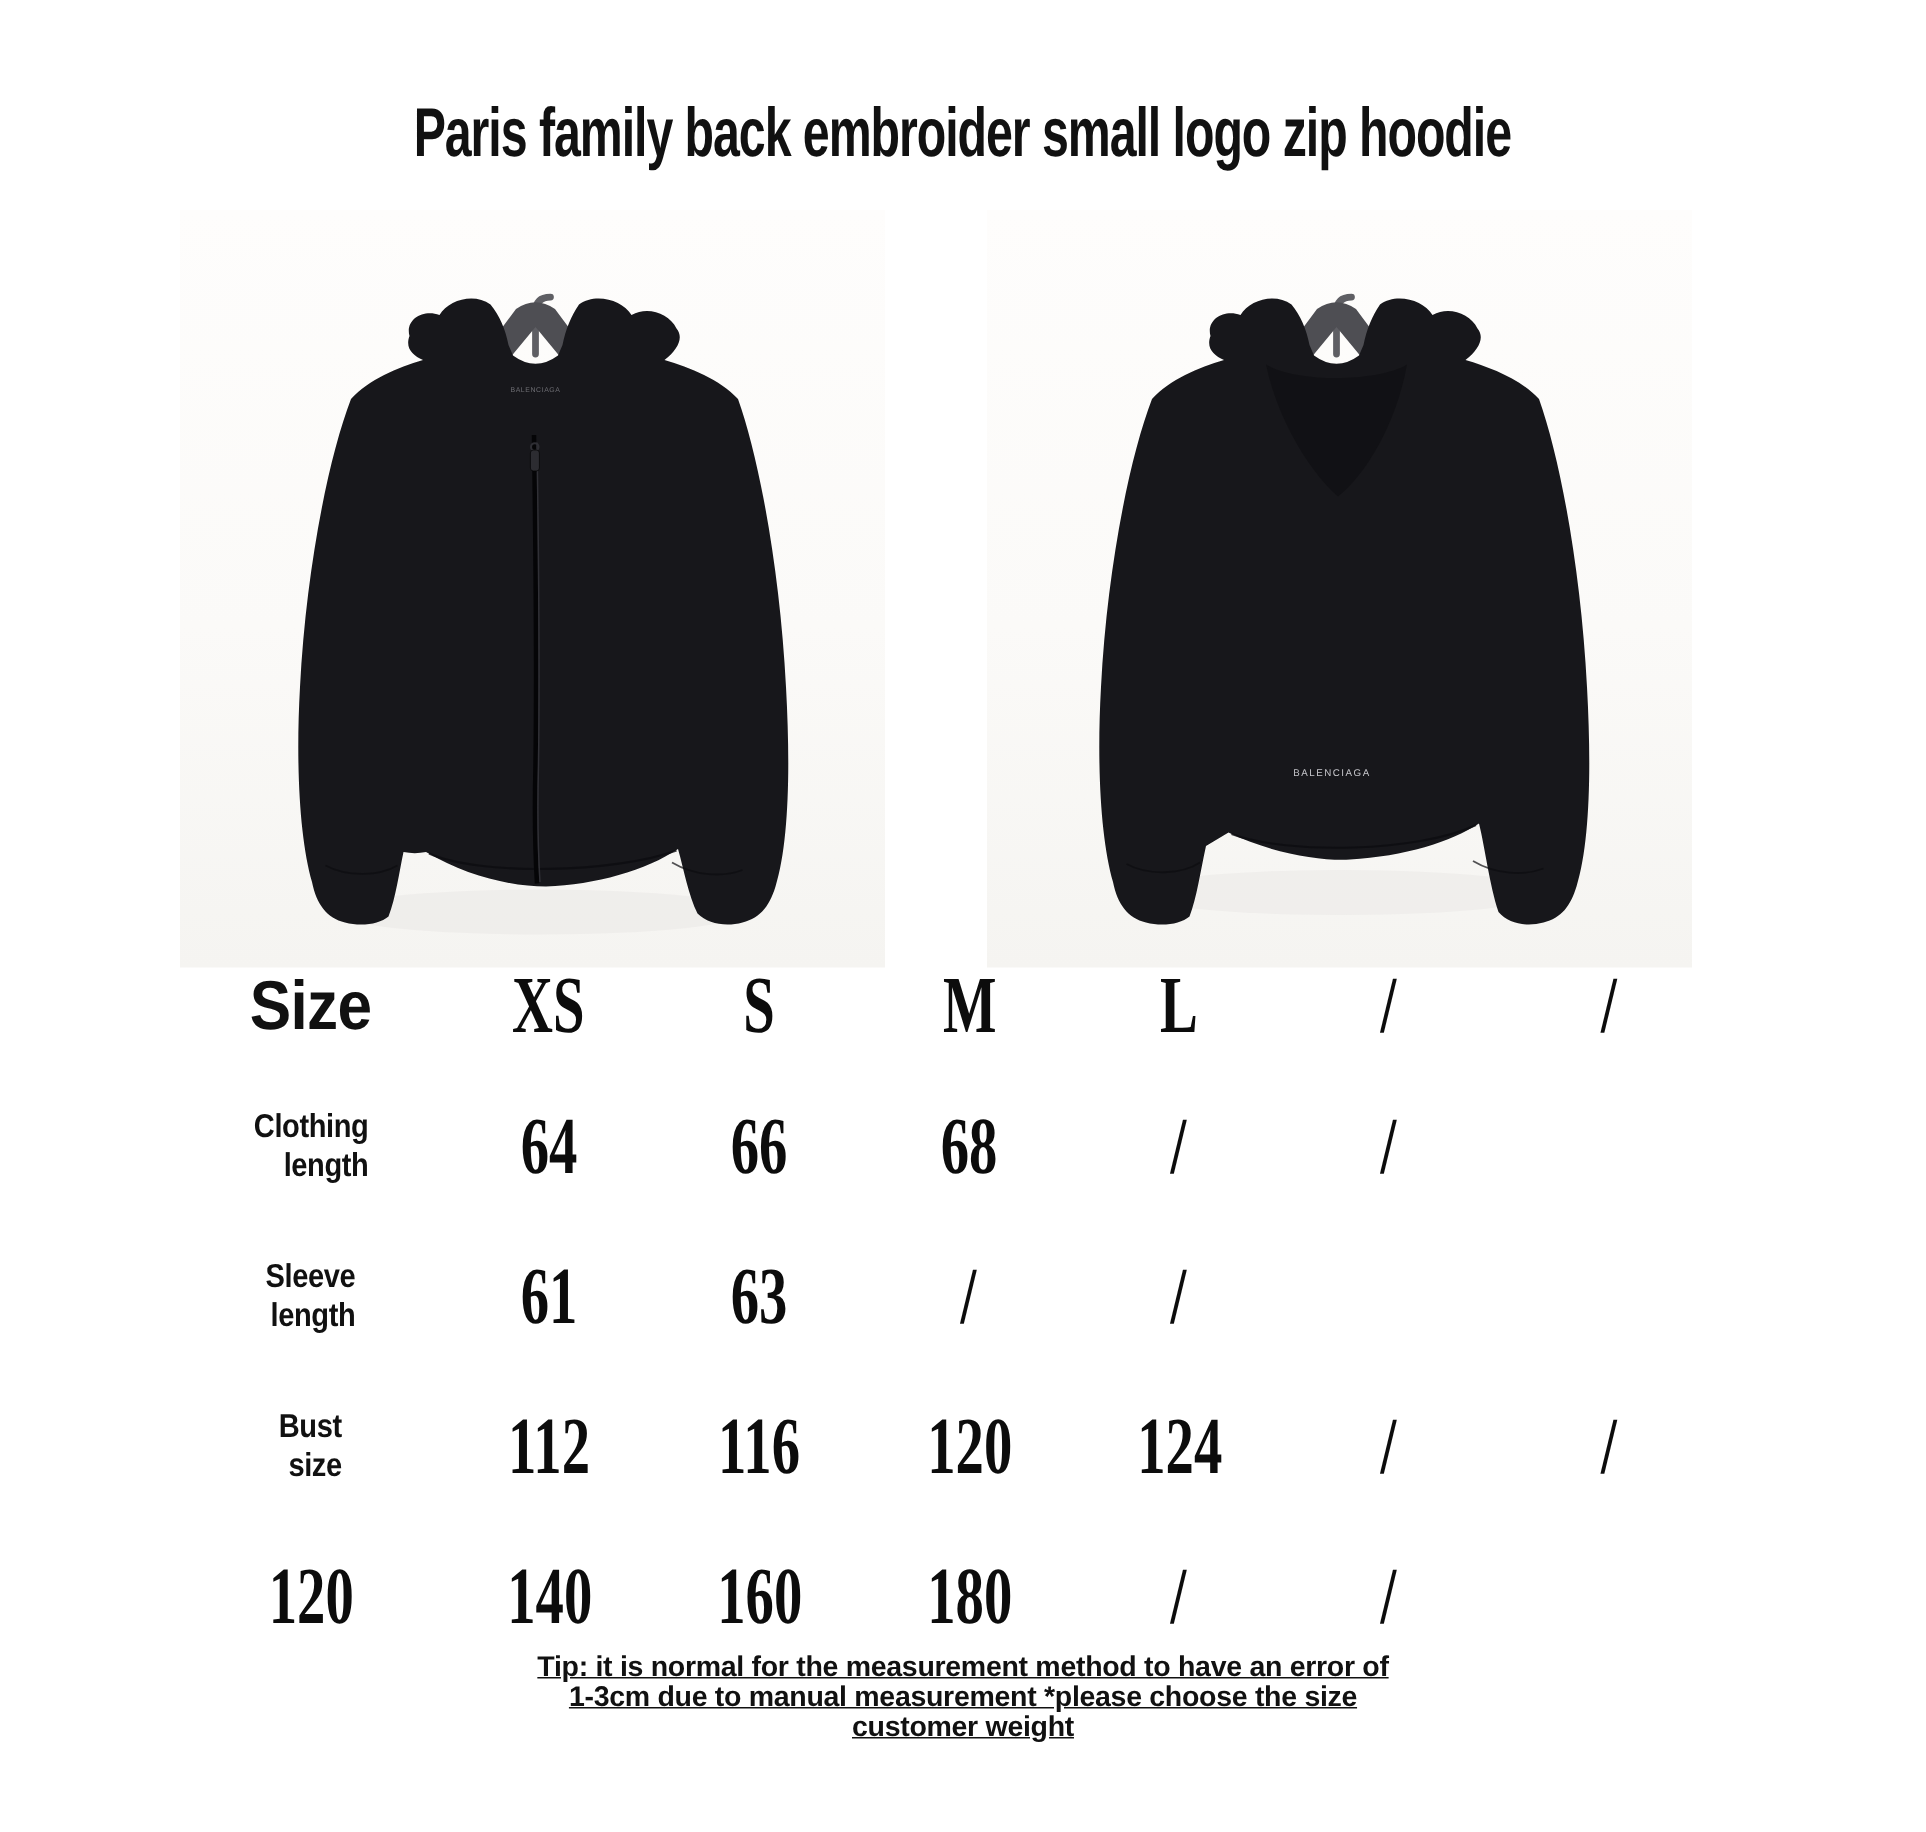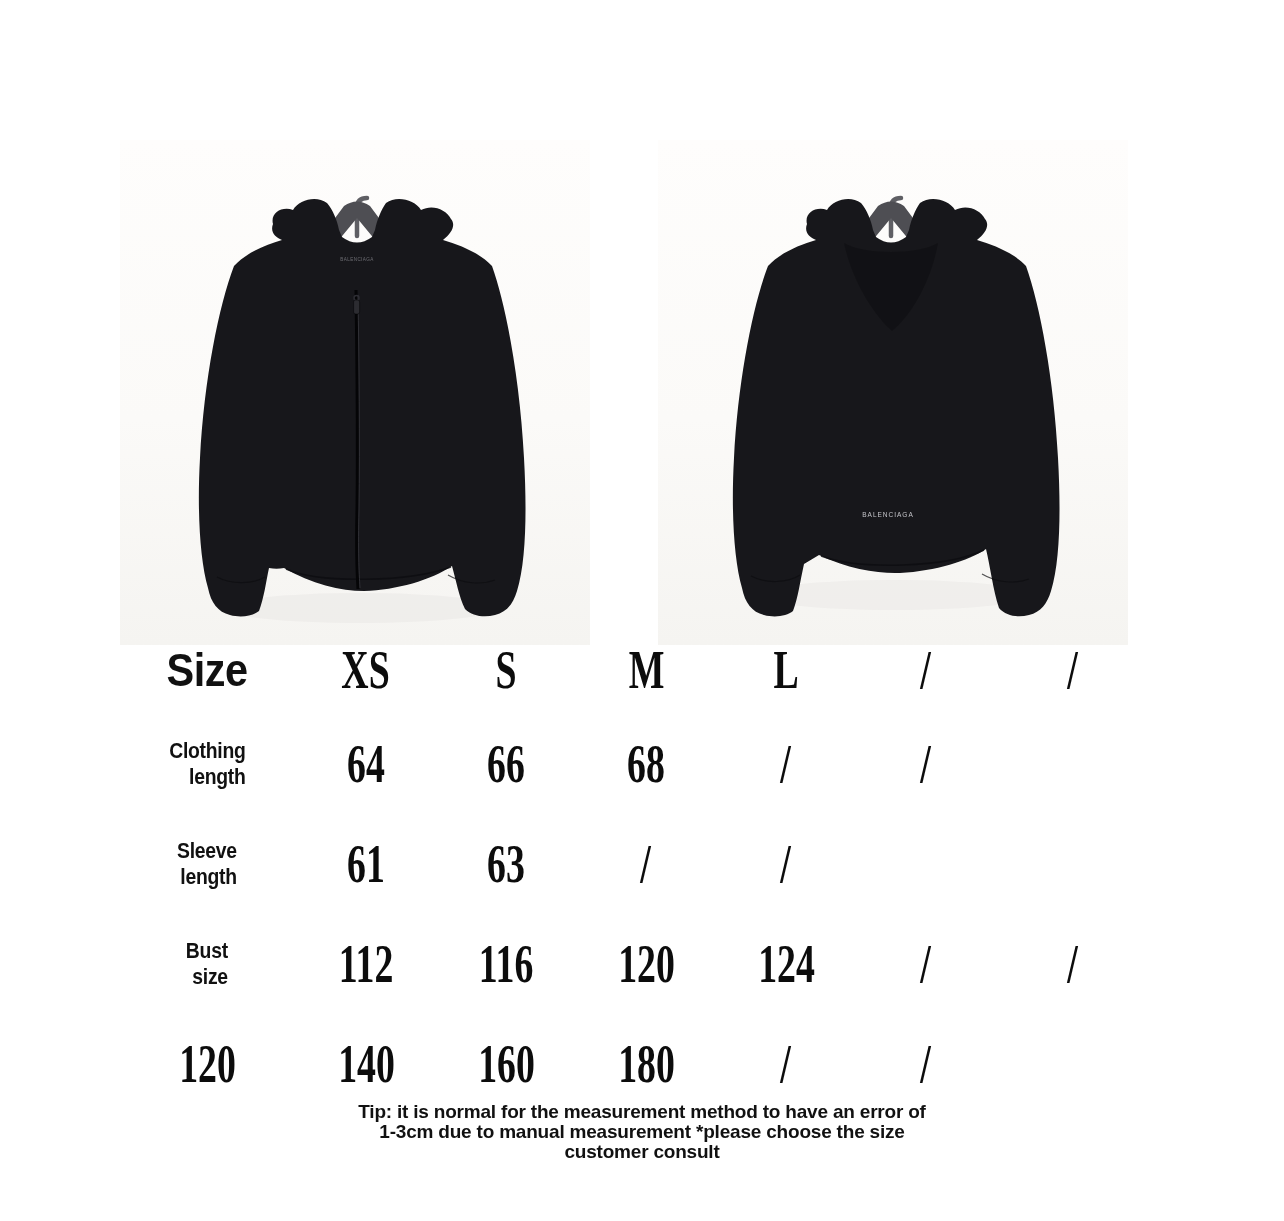--- a/index.html
+++ b/index.html
@@ -41,27 +41,31 @@
   .rlabel .ln{display:block;}
   .val{
     font-family:"Liberation Serif",serif;font-weight:700;font-size:54px;line-height:54px;
     display:inline-block;transform:scaleX(.70);color:#0c0c0c;white-space:nowrap;
   }
   
   .tip{position:absolute;top:1102px;left:0;width:100%;text-align:center;}
   .tip .tline{
     font-weight:700;font-size:19px;line-height:20px;letter-spacing:-.2px;
     color:var(--ink,#111);
+    text-decoration:underline;
   }
 </style>
 </head>
 <body>
 
 <div class="page">
 
+  <div class="title-wrap">
+    <h1 class="title" style="margin:0;">Paris family back embroider small logo zip hoodie</h1>
+  </div>
 
   <div class="photo photo-front">
     <svg viewBox="0 0 470 505">
       <ellipse cx="240" cy="468" rx="138" ry="15" fill="var(--floor-shadow,#e9e8e5)" opacity="0.55"></ellipse>
       <path d="M237,96 L237,68 Q237,58 247,58" fill="none" stroke="var(--hanger-hook,#5f5f64)" stroke-width="4.5" stroke-linecap="round"></path>
       <path d="M198,101 L224,66 Q237,57 250,66 L276,101 L256,101 L237,78 L218,101 Z" fill="var(--hanger,#4e4e53)"></path>
       <path fill="var(--hoodie,#17171b)" d="
         M162,100
         C145,105 126,113 114,126
         C99,165 84,240 80,318
@@ -260,16 +264,16 @@
       <div class="cell">
           <span class="val">/</span>
         </div>
     </div>
 
   </div>
 
   <div class="tip">
     <div class="tline">Tip: it is normal for the measurement method to have an error of</div>
     <div class="tline">1-3cm due to manual measurement *please choose the size</div>
-    <div class="tline">customer consult</div>
+    <div class="tline">customer weight</div>
   </div>
 
 </div>
 
 </body></html>

